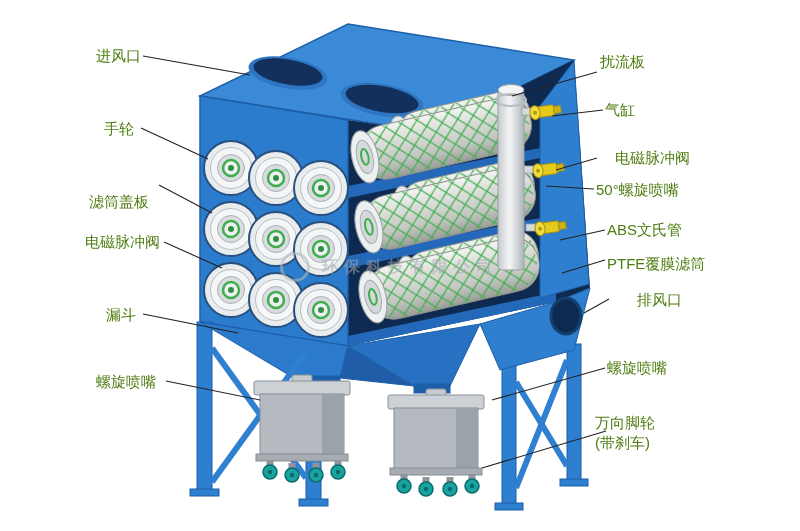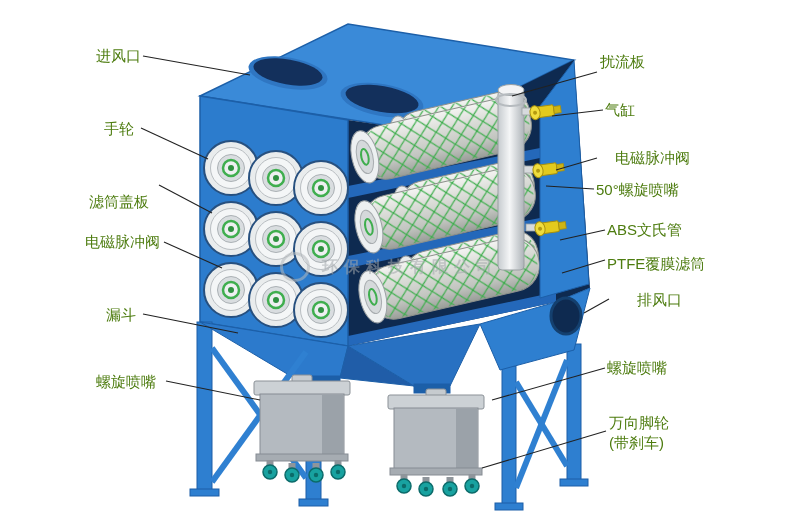--- a/index.html
+++ b/index.html
@@ -204,16 +204,16 @@
 <div class="lbl" style="left:96px;top:372px">螺旋喷嘴</div>
 
 <div class="lbl" style="left:600px;top:52px">扰流板</div>
 <div class="lbl" style="left:605px;top:100px">气缸</div>
 <div class="lbl" style="left:615px;top:148px">电磁脉冲阀</div>
 <div class="lbl" style="left:596px;top:180px">50°螺旋喷嘴</div>
 <div class="lbl" style="left:607px;top:220px">ABS文氏管</div>
 <div class="lbl" style="left:607px;top:254px">PTFE覆膜滤筒</div>
 <div class="lbl" style="left:637px;top:290px">排风口</div>
 <div class="lbl" style="left:607px;top:358px">螺旋喷嘴</div>
-<div class="lbl" style="left:609px;top:413px">
+<div class="lbl" style="left:595px;top:413px">
   <div>万向脚轮</div>
   <div>(带刹车)</div>
 </div>
 
 </body></html>

